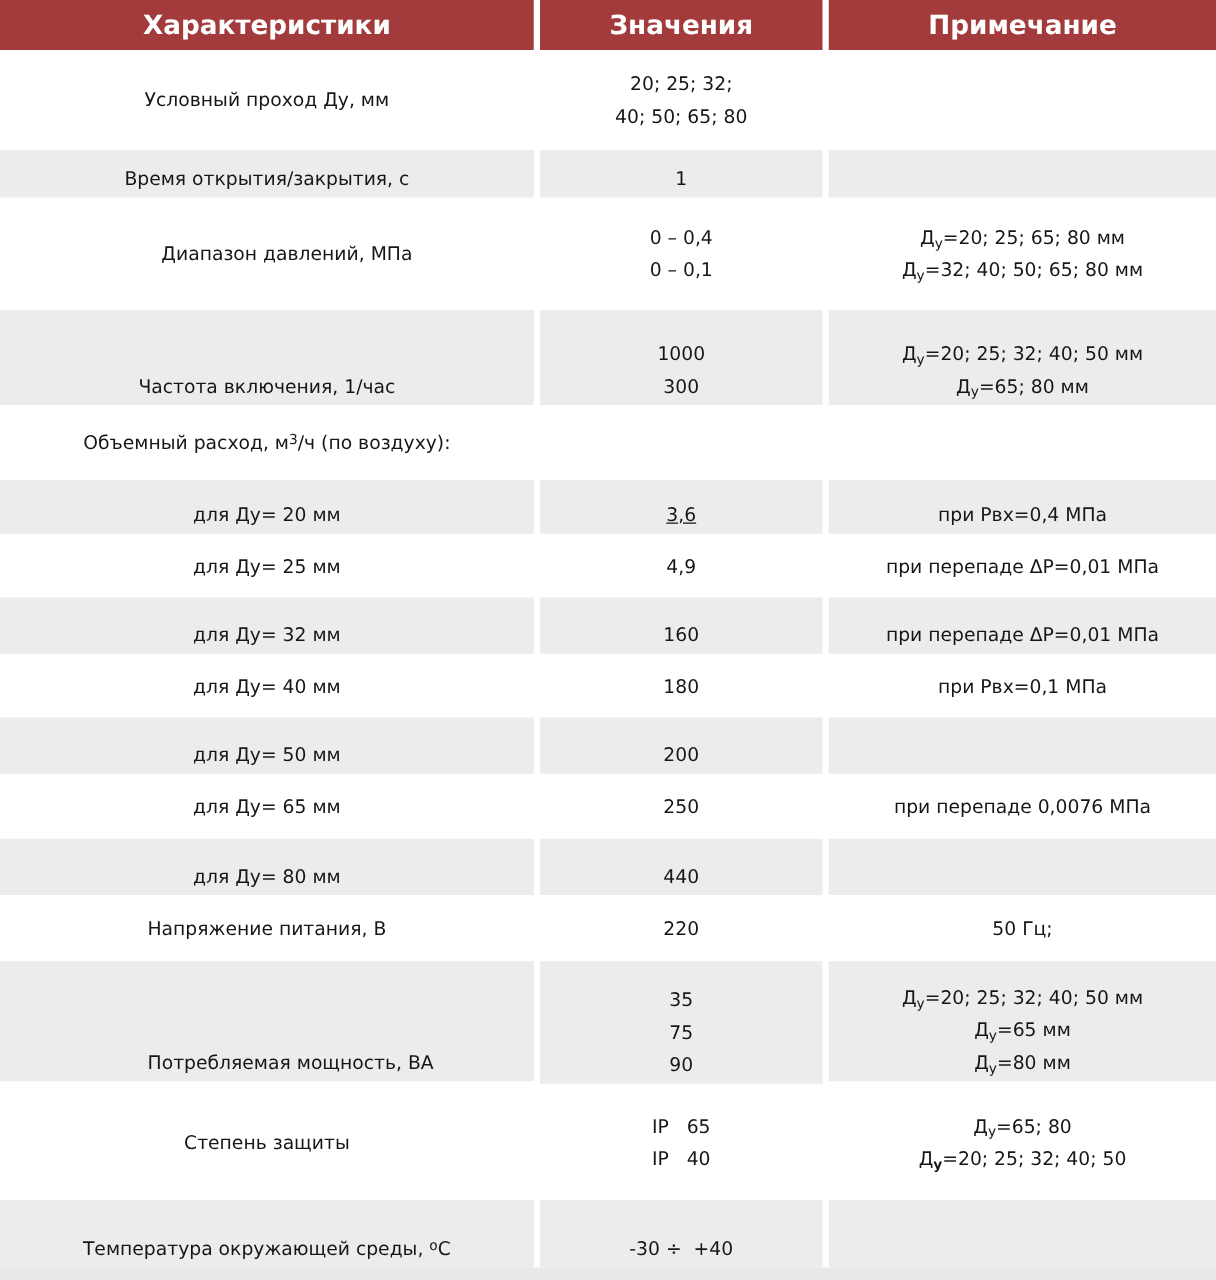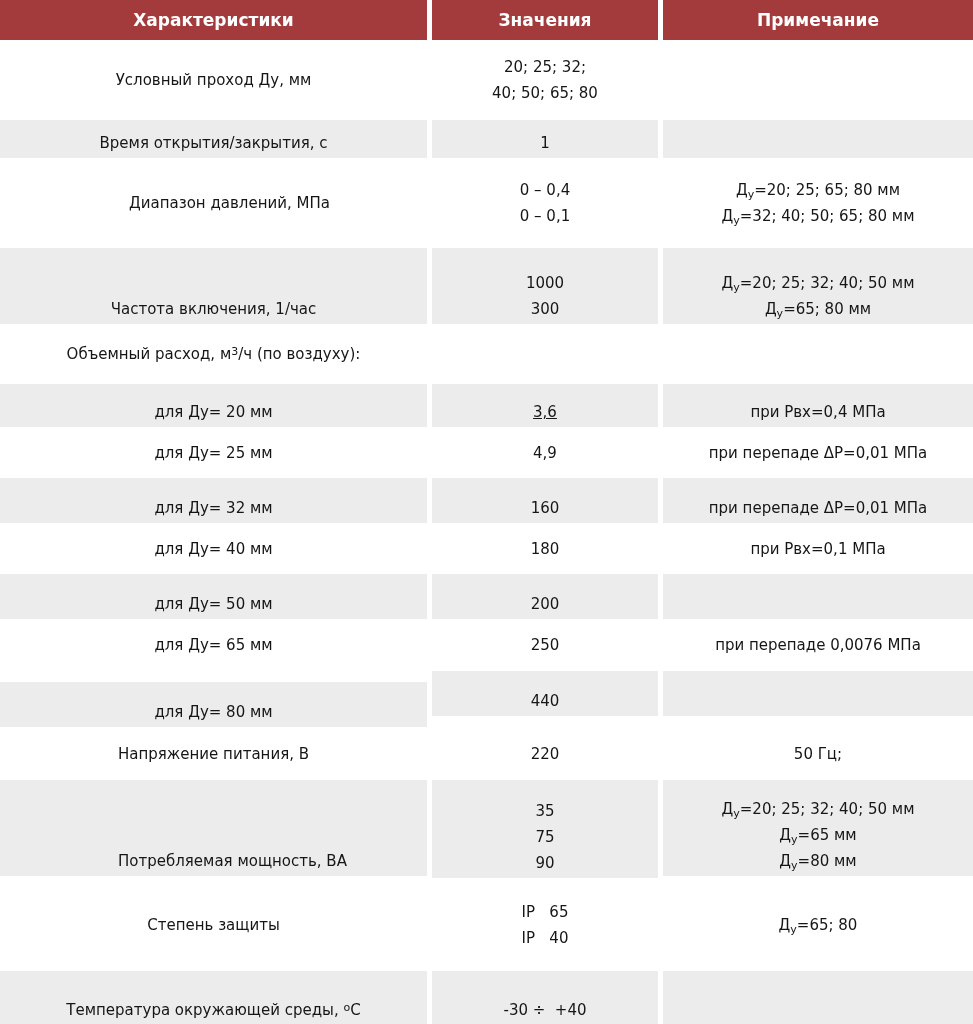--- a/index.html
+++ b/index.html
@@ -16,21 +16,21 @@
     column-gap: 5px;
     row-gap: 3px;
     width: 973px;
     background: #ffffff;
   }
   .row { display: contents; }
   .hcell {
     background: var(--header-bg, #A33B3C);
     color: #ffffff;
     font-weight: bold;
-    font-size: 17px;
+    font-size: 21px;
     height: 40px;
     display: flex;
     align-items: center;
     justify-content: center;
     text-align: center;
   }
   .cell {
     background: #ffffff;
     display: flex;
     flex-direction: column;
@@ -126,21 +126,21 @@
       </div><div class="cell c1" style="height: 45px;">
         <div class="line"><span>200</span></div>
       </div><div class="cell c2" style="height: 45px;"></div></div>
     <div class="row"><div class="cell c0" style="height: 46px;">
         <div class="line"><span>для Ду= 65 мм</span></div>
       </div><div class="cell c1" style="height: 46px;">
         <div class="line"><span>250</span></div>
       </div><div class="cell c2" style="height: 46px;">
         <div class="line"><span>при перепаде 0,0076 МПа</span></div>
       </div></div>
-    <div class="row alt"><div class="cell c0" style="height: 45px; margin-top: 11px;">
+    <div class="row alt"><div class="cell c0" style="height: 45px;">
         <div class="line"><span>для Ду= 80 мм</span></div>
       </div><div class="cell c1" style="height: 45px;">
         <div class="line"><span>440</span></div>
       </div><div class="cell c2" style="height: 45px;"></div></div>
     <div class="row"><div class="cell c0" style="height: 47px;">
         <div class="line"><span>Напряжение питания, В</span></div>
       </div><div class="cell c1" style="height: 47px;">
         <div class="line"><span>220</span></div>
       </div><div class="cell c2" style="height: 47px;">
         <div class="line"><span>50 Гц;</span></div>
@@ -156,20 +156,21 @@
         <div class="line"><span>Д</span><span class="sub">у</span><span>=65 мм</span></div>
         <div class="line"><span>Д</span><span class="sub">у</span><span>=80 мм</span></div>
       </div></div>
     <div class="row"><div class="cell c0" style="height: 87px;">
         <div class="line"><span>Степень защиты</span></div>
       </div><div class="cell c1" style="height: 87px;">
         <div class="line"><span>IP&nbsp;&nbsp;&nbsp;65</span></div>
         <div class="line"><span>IP&nbsp;&nbsp;&nbsp;40</span></div>
       </div><div class="cell c2" style="height: 87px;">
         <div class="line"><span>Д</span><span class="sub">у</span><span>=65; 80</span></div>
+        <div class="line"><span>Д</span><span class="sub b">у</span><span>=20; 25; 32; 40; 50</span></div>
       </div></div>
     <div class="row alt"><div class="cell c0" style="height: 54px;">
         <div class="line"><span>Температура окружающей среды, </span><span class="sup">о</span><span>С</span></div>
       </div><div class="cell c1" style="height: 54px;">
         <div class="line"><span>-30 ÷&nbsp; +40</span></div>
       </div><div class="cell c2" style="height: 54px;"></div></div>
   </div>
 <div class="footer-strip"></div>
 
 </body></html>

